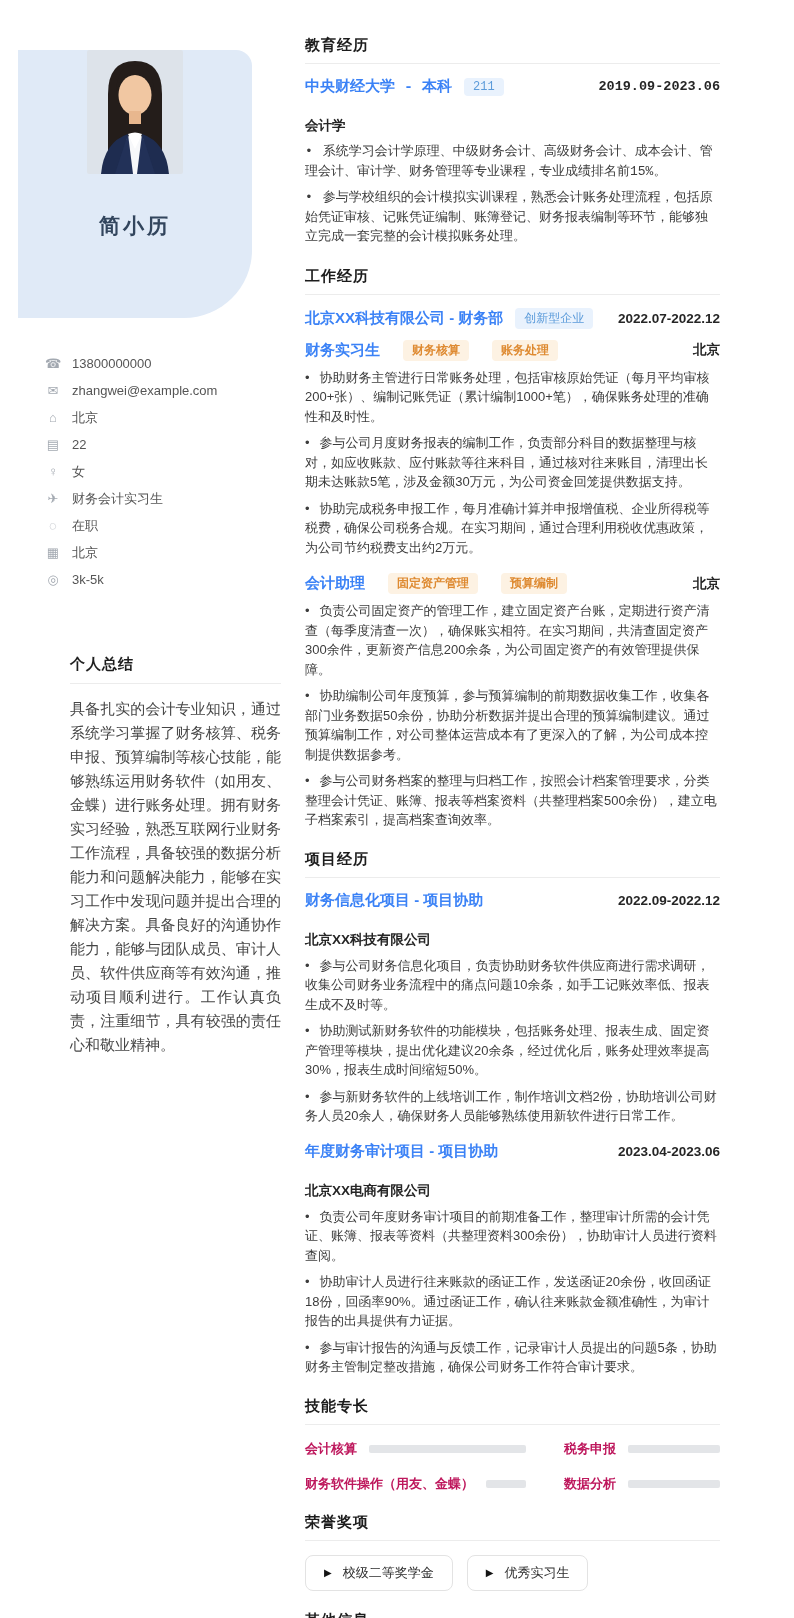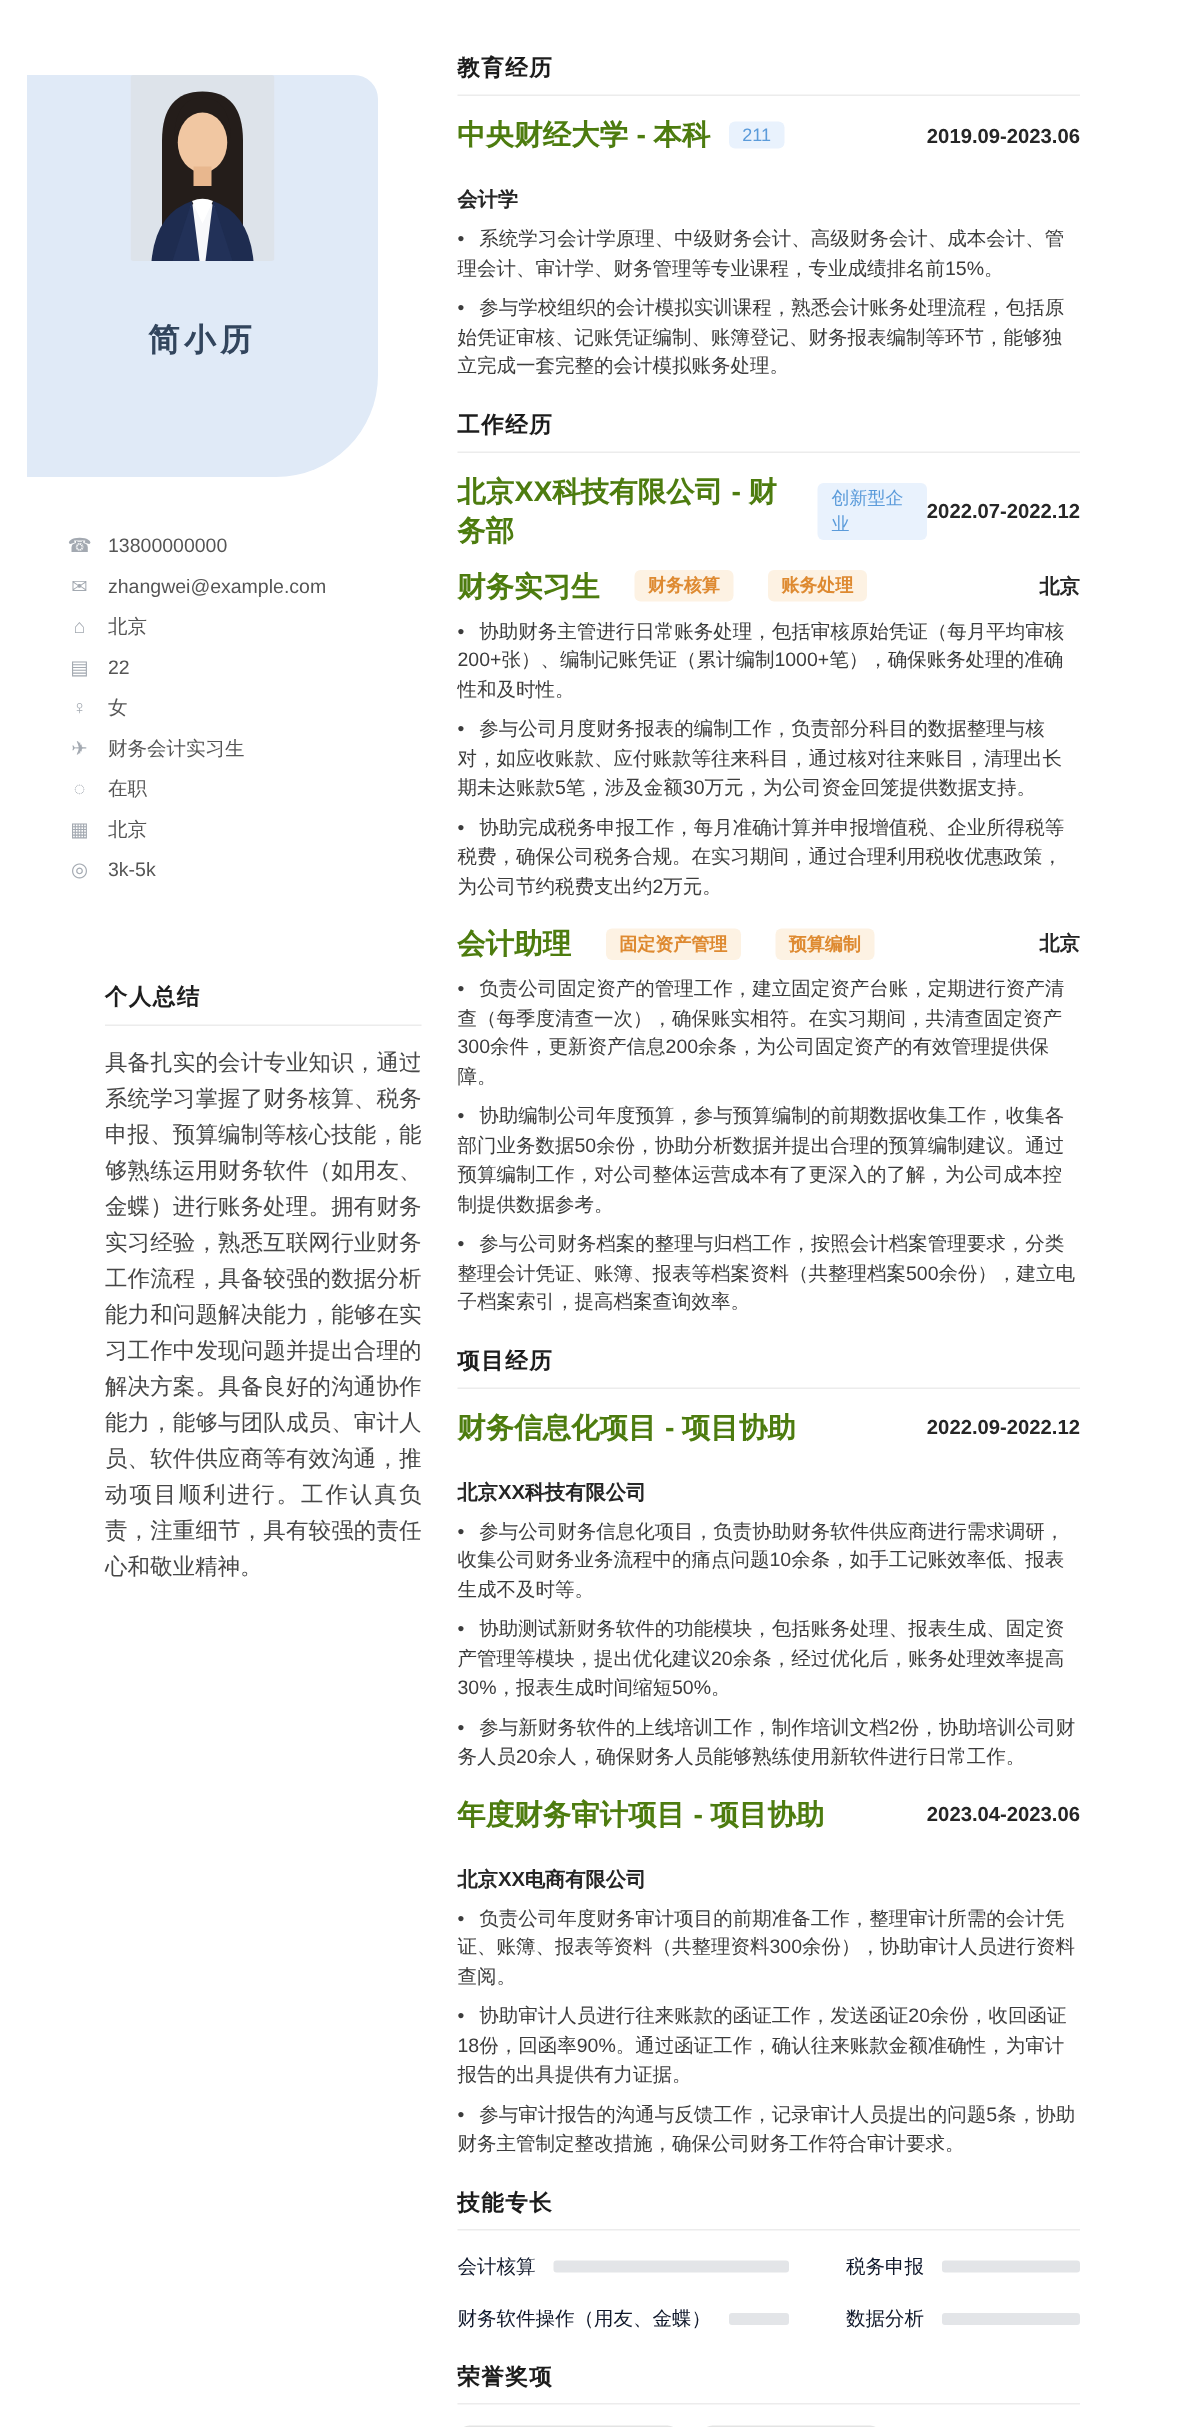--- a/index.html
+++ b/index.html
@@ -20,43 +20,43 @@
   .cicon { width:16px; margin-right:11px; color:#a3a9b1; font-size:13px; text-align:center; flex:none; }
 
   .summary { margin:62px 0 0 70px; width:211px; }
   .side-title { font-size:15px; font-weight:700; color:#1e1e1e; padding-bottom:9px;
                 border-bottom:1px solid #ececec; letter-spacing:1px; }
   .summary p { margin-top:13px; font-size:15px; line-height:1.6; color:#464646; text-align:justify; }
 
   
   .main { position:absolute; left:305px; top:0; width:415px; padding-top:36px; }
   .section { margin-top:20px; }
-  .section:first-child { margin-top:0; }
+  .section:first-child { margin-top:0;font-family:Liberation Mono, monospace; }
   .section-title { font-size:15px; font-weight:700; color:#1c1c1c; padding-bottom:8px;
                    border-bottom:1px solid #ececec; letter-spacing:1px; }
 
   .entry-head { display:flex; justify-content:space-between; align-items:center; margin-top:13px; }
   .entry-head.tight { margin-top:11px; }
   .head-left { display:flex; align-items:center; }
-  .strong { font-weight:700; font-size:19px; color:#4d7c0f; }
+  .strong { font-weight:700; font-size:15px; color:#3b82f6; }
   .date { font-weight:700; font-size:13.5px; color:#262626; white-space:nowrap; }
   .badge-blue { margin-left:12px; background:#e9f2fd; color:#5b9bda; font-size:12px;
                 padding:2px 9px; border-radius:4px; font-weight:400; }
   .tag-orange { margin-left:23px; background:#fdf2e3; color:#de8a31; font-size:12px;
                 padding:2px 9px; border-radius:4px; font-weight:600; }
   .subhead { margin-top:21px; font-weight:700; font-size:13.5px; color:#262626; }
 
   p.bullet { margin-top:7px; font-size:13px; line-height:1.5; color:#3c3c3c; }
   p.bullet::before { content:"•"; margin-right:10px; }
   .job2 { margin-top:16px; }
 
   
   .skills-grid { display:grid; grid-template-columns:1fr 1fr; column-gap:38px; row-gap:17px; margin-top:15px; }
   .skill { display:flex; align-items:center; }
-  .skill-label { font-size:13px; font-weight:400; color:#0f172a; white-space:nowrap; }
+  .skill-label { font-size:13px; font-weight:700; color:#be185d; white-space:nowrap; }
   .skill-bar { flex:1; height:8px; margin-left:12px; background:#e3e5e8; border-radius:2px; overflow:hidden; min-width:40px; }
   .skill-fill { height:100%; background:#d9e5f3; border-radius:2px; }
 
   
   .awards-row { display:flex; gap:14px; margin-top:14px; }
   .award-pill { display:inline-flex; align-items:center; gap:11px; background:#fff;
                 border:1px solid #e3e3e3; border-radius:8px; padding:8px 18px;
                 font-size:13px; color:#2d2d2d; cursor:pointer; }
   .award-pill .tri { font-size:10px; color:#141414; line-height:1; }
 </style>

